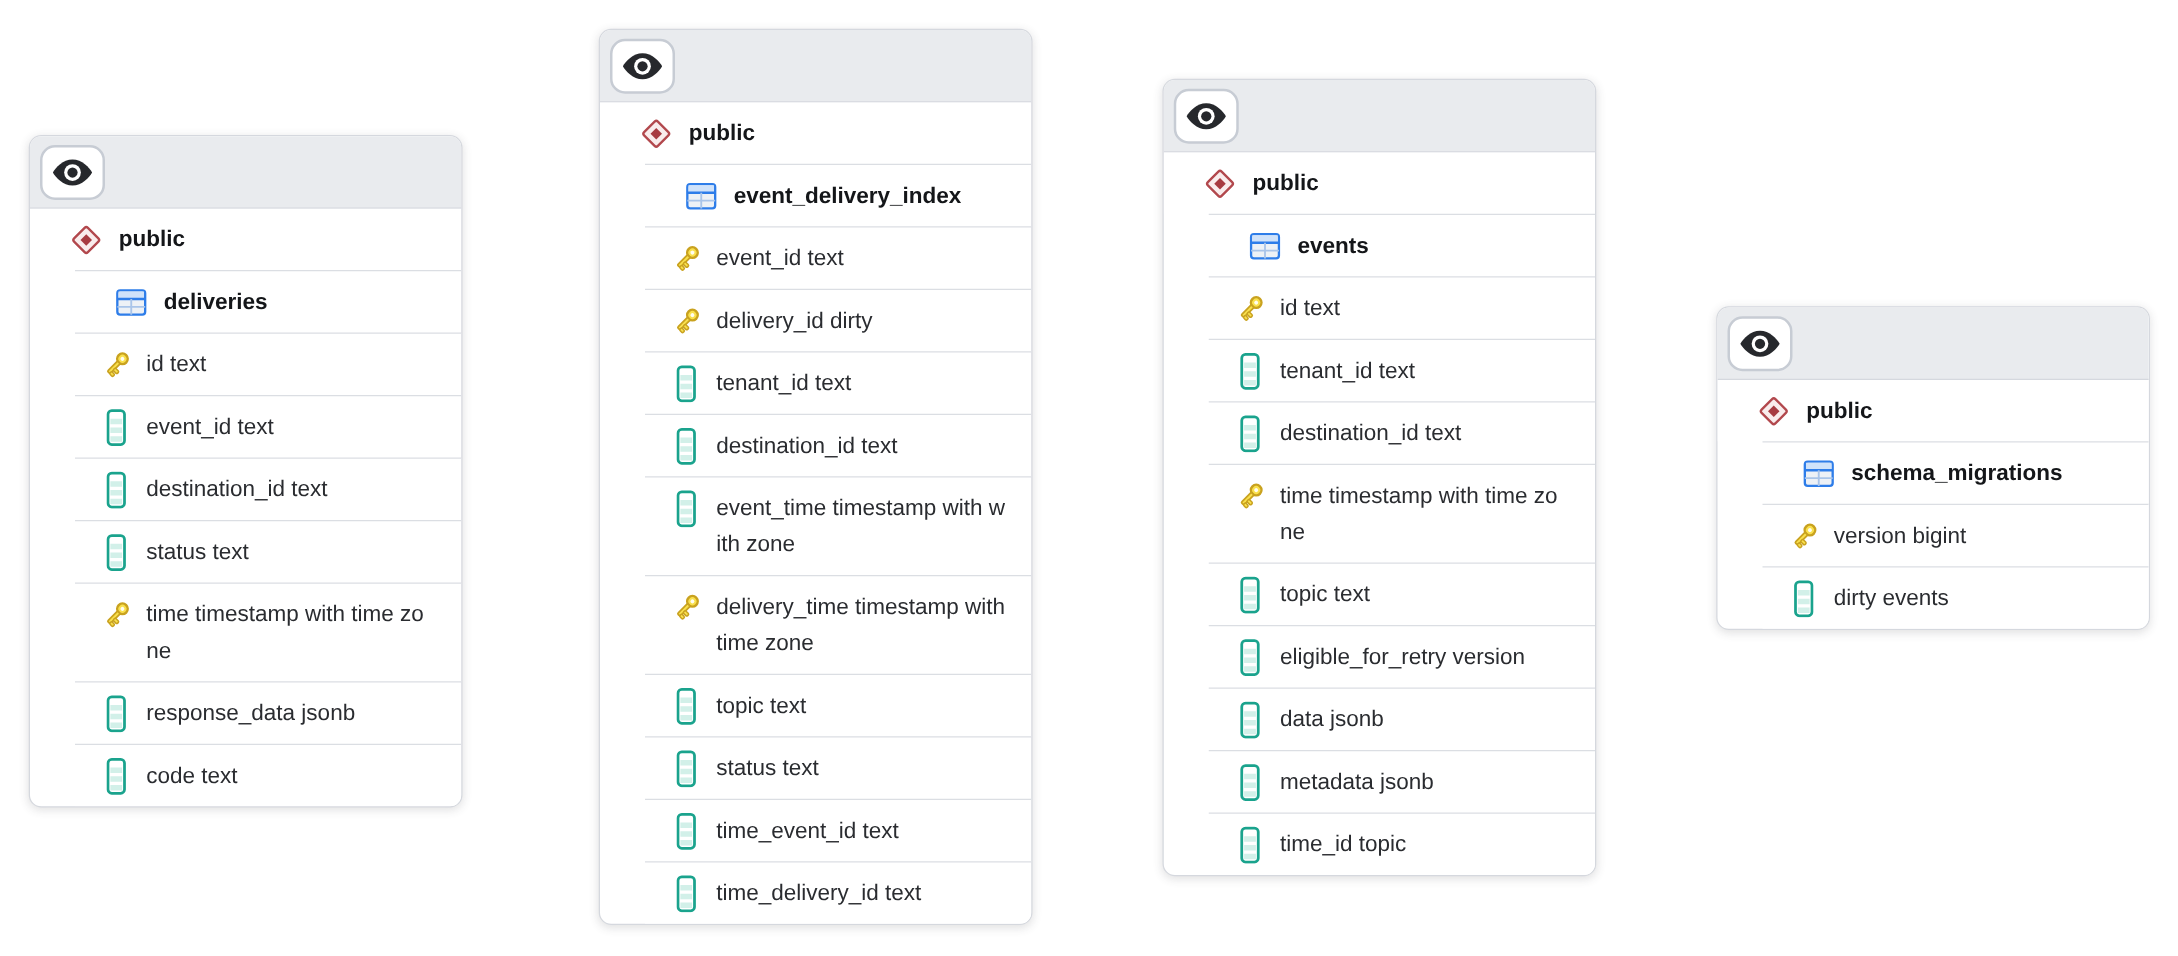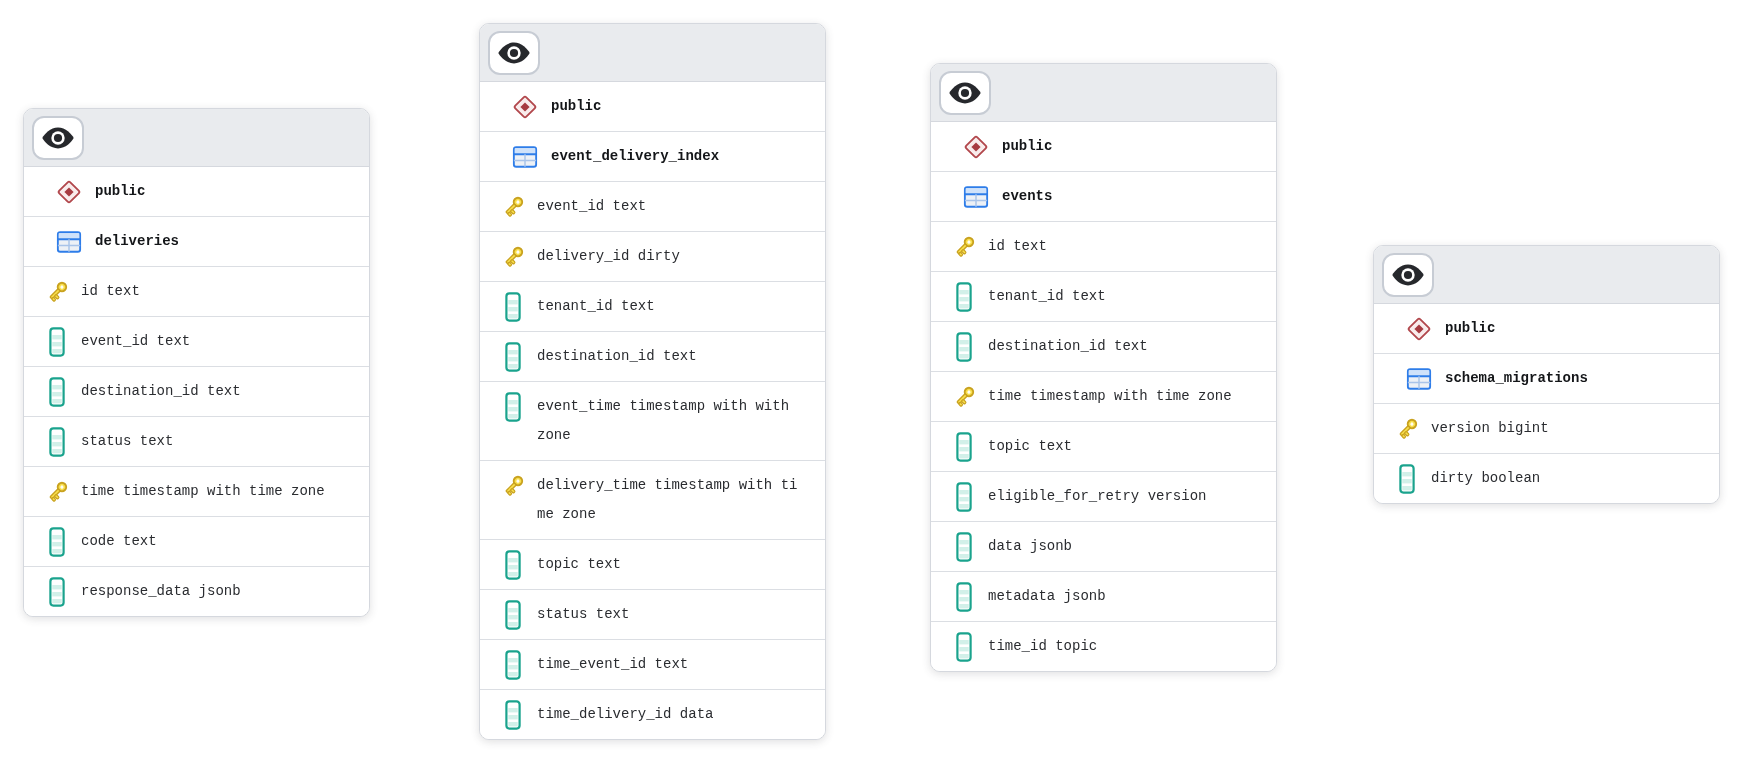--- a/index.html
+++ b/index.html
@@ -40,38 +40,37 @@
     padding: 0;
     cursor: pointer;
   }
   .eye-btn svg { display: block; }
   .row {
     display: flex;
     align-items: flex-start;
     padding: 10px 20px 10px 8px;
     background: #fff;
   }
-  .row + .row { border-top: 1px solid var(--separator, #dbdee3); }
+  .row + .row { border-top: 1px solid var(--separator, #dbdee3); margin-left: 36px; }
   .row.entity { padding-left: 18px; }
   .icon-cell {
     flex: 0 0 49px;
     height: 29px;
     display: flex;
     align-items: center;
     justify-content: center;
   }
   .row.entity .icon-cell { flex-basis: 53px; }
   .icon-cell svg { display: block; }
   .label {
-    font-size: 14px;
+    font-size: 18px;
     line-height: 29px;
     color: var(--text, #2a2c30);
     word-break: break-all;
     min-width: 0;
-    font-family: Liberation Mono, monospace;
   }
   .label.bold {
     font-weight: 700;
     color: var(--text-strong, #141619);
   }
 </style>
 </head>
 <body>
 
 <div id="canvas" style="width: 1742px; height: 765px;">
@@ -171,32 +170,32 @@
       </div>
       <div class="row col">
         <span class="icon-cell">
           <svg width="16" height="30" viewBox="0 0 16 30">
             <rect x="1.4" y="1.4" width="13.2" height="27.2" rx="3" fill="#ffffff" stroke="#1aa38d" stroke-width="2.2"></rect>
             <rect x="3.3" y="8" width="9.4" height="4.4" fill="#d2f0e9"></rect>
             <rect x="3.3" y="15" width="9.4" height="4.4" fill="#d2f0e9"></rect>
             <rect x="3.3" y="22" width="9.4" height="4.4" fill="#d2f0e9"></rect>
           </svg>
         </span>
+        <span class="label">response_data jsonb</span>
+      </div>
+      <div class="row col">
+        <span class="icon-cell">
+          <svg width="16" height="30" viewBox="0 0 16 30">
+            <rect x="1.4" y="1.4" width="13.2" height="27.2" rx="3" fill="#ffffff" stroke="#1aa38d" stroke-width="2.2"></rect>
+            <rect x="3.3" y="8" width="9.4" height="4.4" fill="#d2f0e9"></rect>
+            <rect x="3.3" y="15" width="9.4" height="4.4" fill="#d2f0e9"></rect>
+            <rect x="3.3" y="22" width="9.4" height="4.4" fill="#d2f0e9"></rect>
+          </svg>
+        </span>
         <span class="label">code text</span>
-      </div>
-      <div class="row col">
-        <span class="icon-cell">
-          <svg width="16" height="30" viewBox="0 0 16 30">
-            <rect x="1.4" y="1.4" width="13.2" height="27.2" rx="3" fill="#ffffff" stroke="#1aa38d" stroke-width="2.2"></rect>
-            <rect x="3.3" y="8" width="9.4" height="4.4" fill="#d2f0e9"></rect>
-            <rect x="3.3" y="15" width="9.4" height="4.4" fill="#d2f0e9"></rect>
-            <rect x="3.3" y="22" width="9.4" height="4.4" fill="#d2f0e9"></rect>
-          </svg>
-        </span>
-        <span class="label">response_data jsonb</span>
       </div>
     </div>
     <div class="table-card" style="left: 479px; top: 23px; width: 347px;">
       <div class="card-header">
         <button class="eye-btn">
           <span>
             <svg width="34" height="24" viewBox="0 0 34 24">
               <path d="M17 1.6C9.4 1.6 3.4 8.1 1.3 12c2.1 3.9 8.1 10.4 15.7 10.4S30.6 15.9 32.7 12C30.6 8.1 24.6 1.6 17 1.6Z" fill="#26282c"></path>
               <circle cx="17" cy="12" r="6.7" fill="#ffffff"></circle>
               <circle cx="17" cy="12" r="4.1" fill="#26282c"></circle>
@@ -335,21 +334,21 @@
       </div>
       <div class="row col">
         <span class="icon-cell">
           <svg width="16" height="30" viewBox="0 0 16 30">
             <rect x="1.4" y="1.4" width="13.2" height="27.2" rx="3" fill="#ffffff" stroke="#1aa38d" stroke-width="2.2"></rect>
             <rect x="3.3" y="8" width="9.4" height="4.4" fill="#d2f0e9"></rect>
             <rect x="3.3" y="15" width="9.4" height="4.4" fill="#d2f0e9"></rect>
             <rect x="3.3" y="22" width="9.4" height="4.4" fill="#d2f0e9"></rect>
           </svg>
         </span>
-        <span class="label">time_delivery_id data</span>
+        <span class="label">time_delivery_id text</span>
       </div>
     </div>
     <div class="table-card" style="left: 930px; top: 63px; width: 347px;">
       <div class="card-header">
         <button class="eye-btn">
           <span>
             <svg width="34" height="24" viewBox="0 0 34 24">
               <path d="M17 1.6C9.4 1.6 3.4 8.1 1.3 12c2.1 3.9 8.1 10.4 15.7 10.4S30.6 15.9 32.7 12C30.6 8.1 24.6 1.6 17 1.6Z" fill="#26282c"></path>
               <circle cx="17" cy="12" r="6.7" fill="#ffffff"></circle>
               <circle cx="17" cy="12" r="4.1" fill="#26282c"></circle>
@@ -533,16 +532,16 @@
       </div>
       <div class="row col">
         <span class="icon-cell">
           <svg width="16" height="30" viewBox="0 0 16 30">
             <rect x="1.4" y="1.4" width="13.2" height="27.2" rx="3" fill="#ffffff" stroke="#1aa38d" stroke-width="2.2"></rect>
             <rect x="3.3" y="8" width="9.4" height="4.4" fill="#d2f0e9"></rect>
             <rect x="3.3" y="15" width="9.4" height="4.4" fill="#d2f0e9"></rect>
             <rect x="3.3" y="22" width="9.4" height="4.4" fill="#d2f0e9"></rect>
           </svg>
         </span>
-        <span class="label">dirty boolean</span>
+        <span class="label">dirty events</span>
       </div>
     </div>
   </div>
 
 </body></html>

